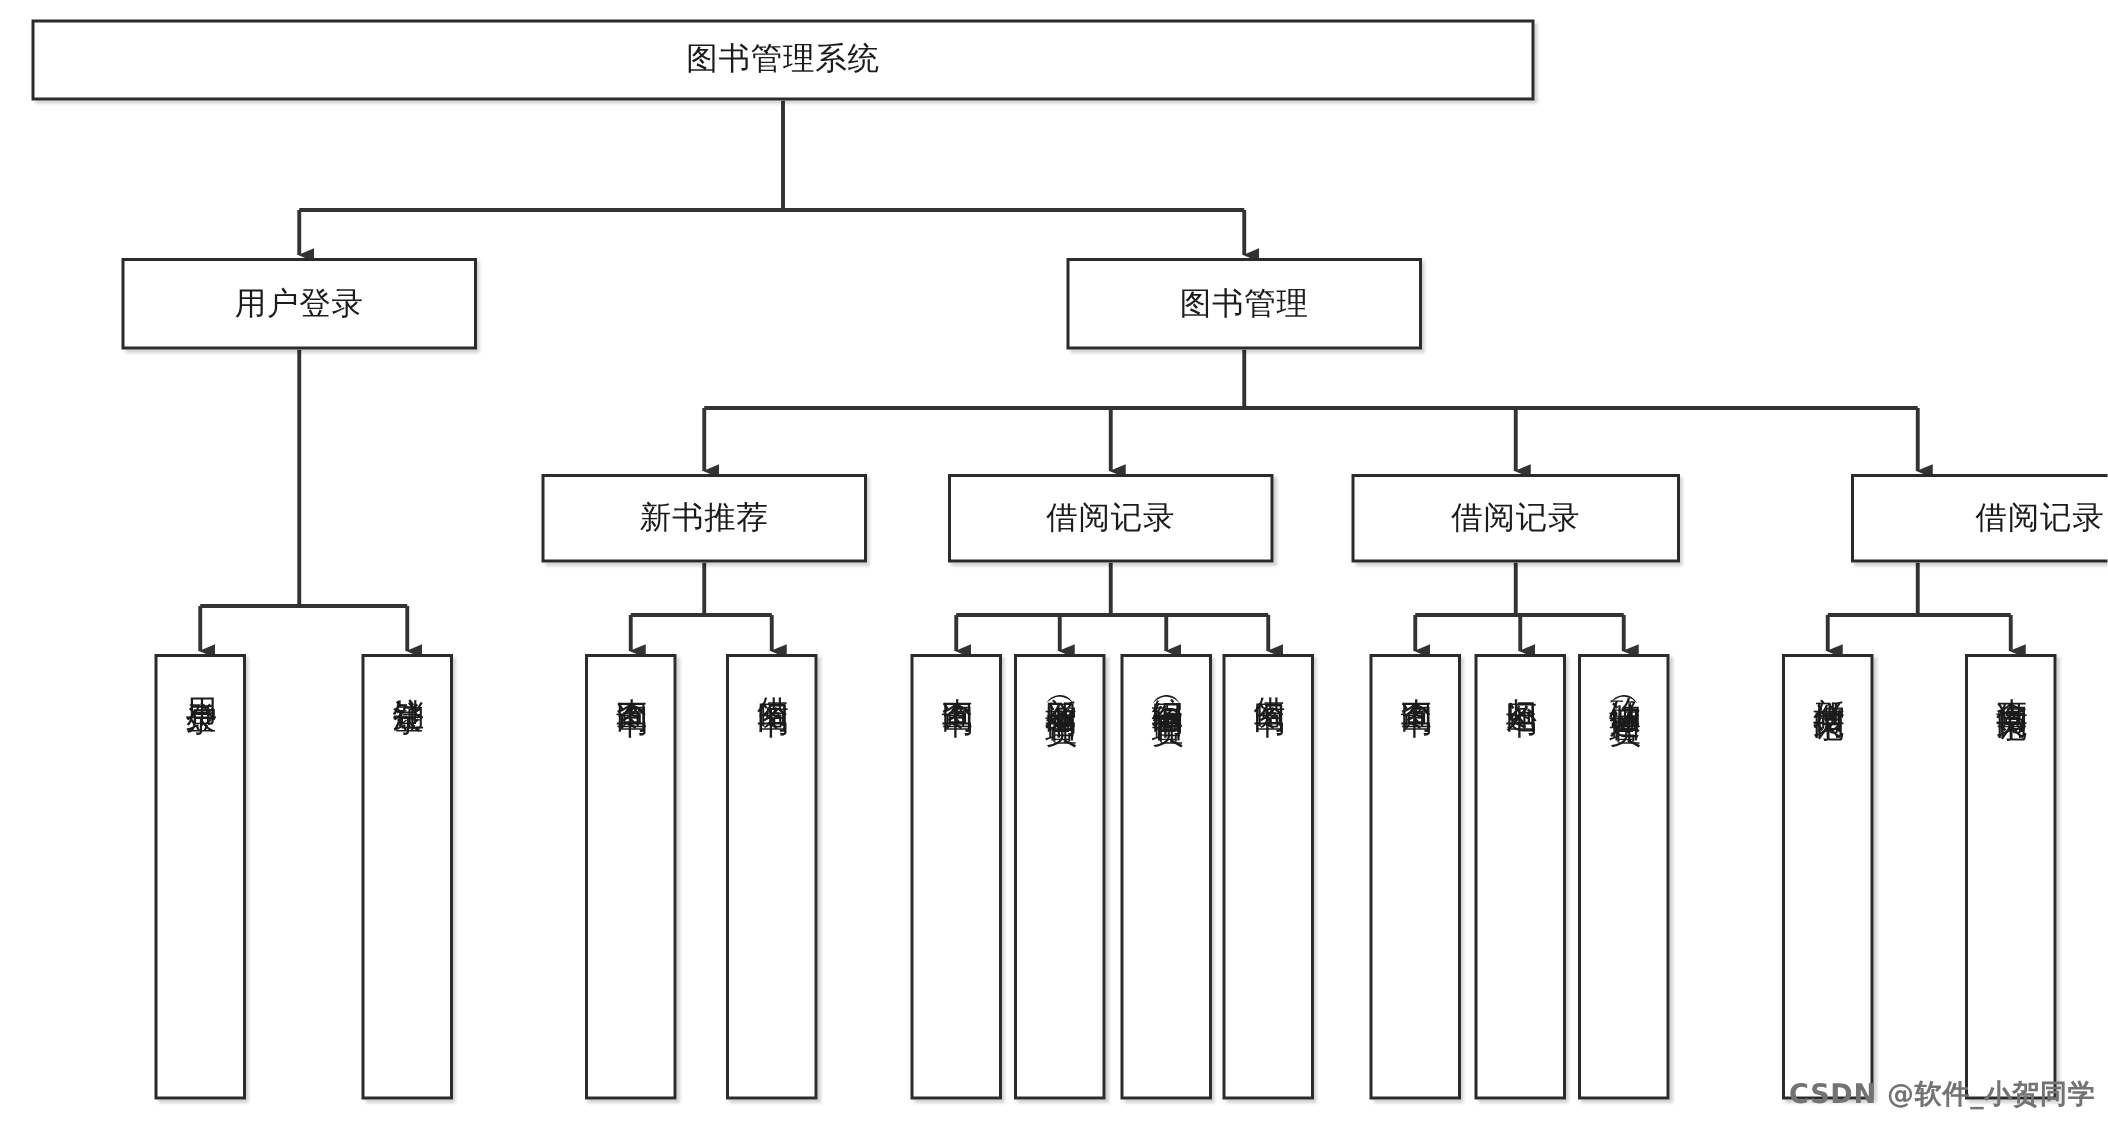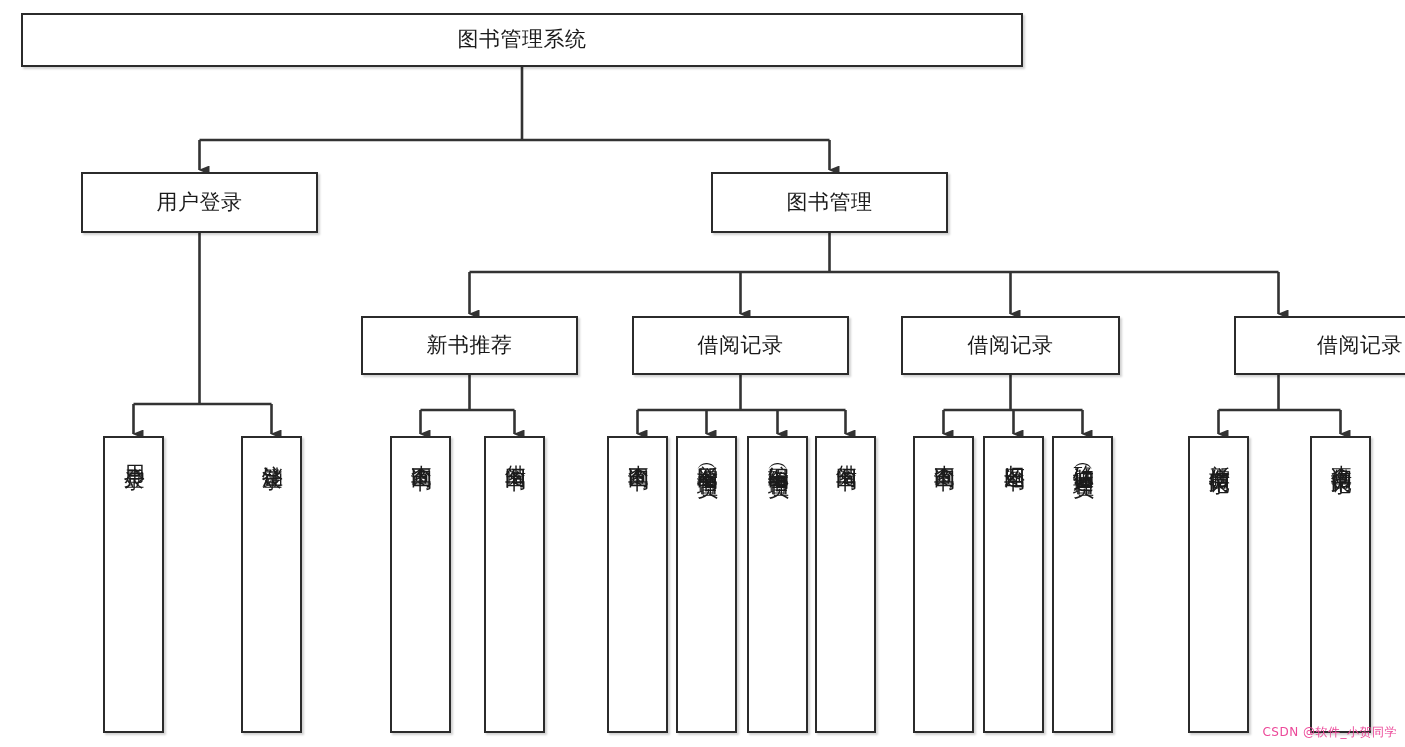--- a/index.html
+++ b/index.html
@@ -57,25 +57,26 @@
     text-orientation: upright;
     font-size: 21px;
     line-height: 1.42;
     letter-spacing: 2px;
     white-space: nowrap;
   }
   .watermark {
     position: absolute;
     right: 8px;
     bottom: 6px;
-    color: #ec4899;
-    font-size: 12px;
+    color: #737373;
+    font-size: 18px;
     letter-spacing: 0.5px;
     white-space: nowrap;
     pointer-events: none;
+    font-weight: bold;
   }
 </style>
 </head>
 <body>
 
 <div id="diagram-root">
 
   <svg class="diagram-canvas" viewBox="0 0 1405 747" xmlns="http://www.w3.org/2000/svg">
     <defs>
       <marker id="arrowhead" markerWidth="9" markerHeight="11" refX="4.5" refY="10" orient="auto" markerUnits="userSpaceOnUse">

